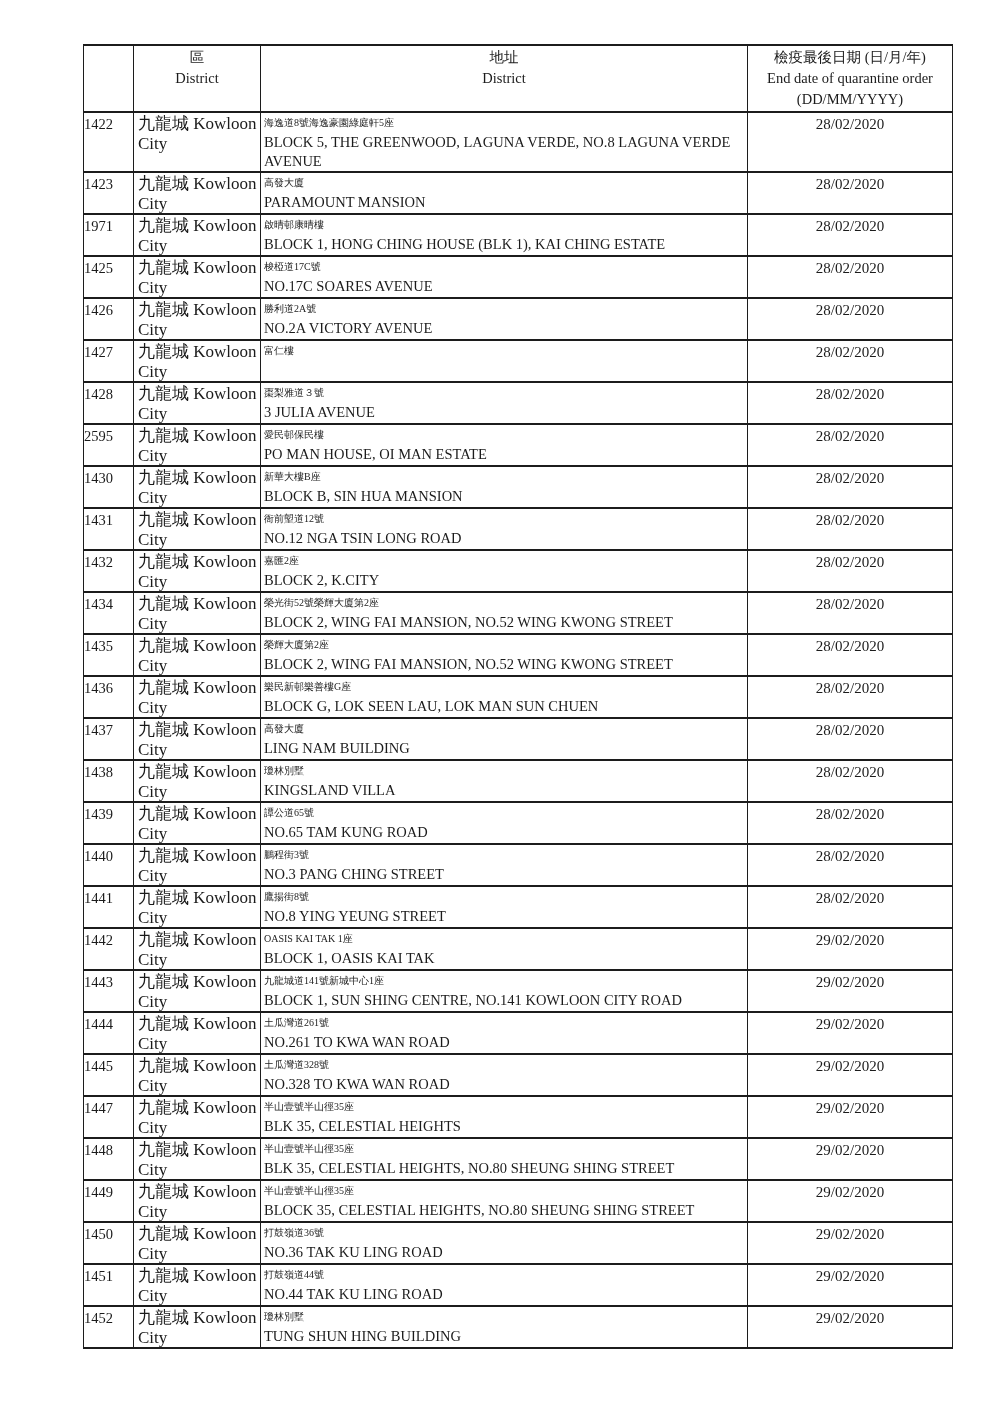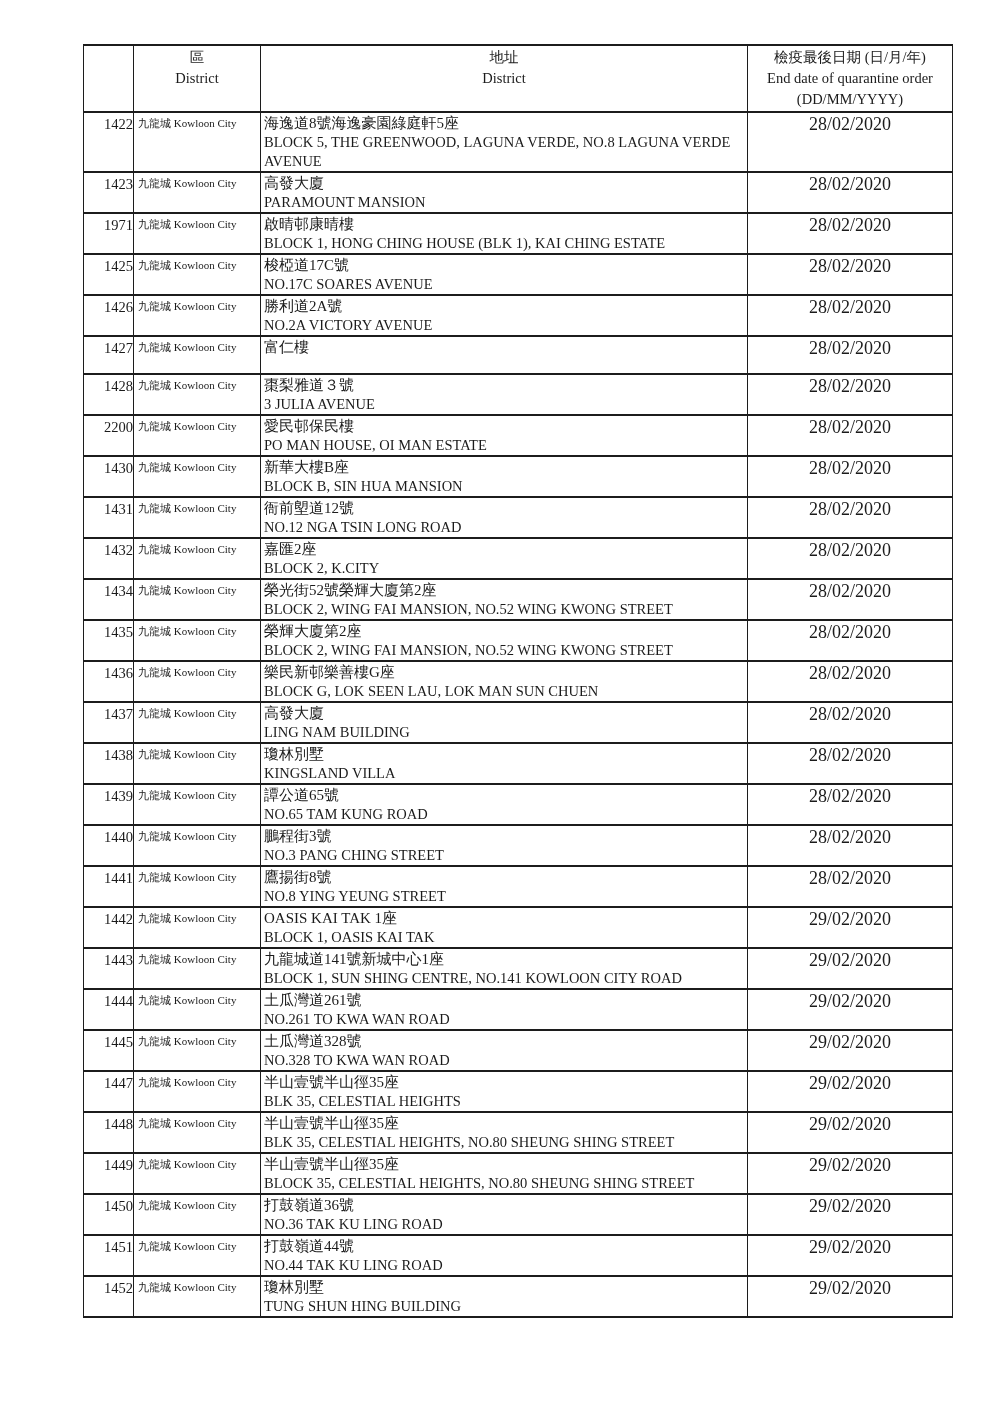--- a/index.html
+++ b/index.html
@@ -44,45 +44,45 @@
     font-size: 14.5px;
     line-height: 21px;
     padding: 1px 4px;
     height: 63px;
   }
   .quarantine-table td {
     height: 35px; 
     padding: 0;
   }
   td.cell-num {
-    text-align: right;
+    text-align: left;
     font-size: 14.5px;
     line-height: 20px;
     padding-top: 1px;
     margin-top: 16px;
   }
   td.cell-district {
-    font-size: 11px;
+    font-size: 17px;
     line-height: 19.5px;
     padding: 1px 2px 0 4px;
   }
   td.cell-address {
     padding: 0 4px 0 3px;
   }
   .addr-zh {
-    font-size: 15px;
+    font-size: 10px;
     line-height: 20px;
   }
   .addr-en {
     font-size: 14.5px;
     line-height: 19px;
   }
   td.cell-date {
     text-align: center;
-    font-size: 18px;
+    font-size: 15px;
     line-height: 20px;
     padding-top: 1px;
   }
   .page-footer {
     position: absolute;
     left: 0;
     top: 1423px;
     width: 1000px;
     text-align: left;
     font-size: 15px;
@@ -178,21 +178,21 @@
         <tr>
     <td class="cell-num">1428</td>
     <td class="cell-district">九龍城 Kowloon City</td>
     <td class="cell-address">
       <div class="addr-zh">棗梨雅道３號</div>
       <div class="addr-en">3 JULIA AVENUE</div>
     </td>
     <td class="cell-date">28/02/2020</td>
   </tr>
         <tr>
-    <td class="cell-num">2200</td>
+    <td class="cell-num">2595</td>
     <td class="cell-district">九龍城 Kowloon City</td>
     <td class="cell-address">
       <div class="addr-zh">愛民邨保民樓</div>
       <div class="addr-en">PO MAN HOUSE, OI MAN ESTATE</div>
     </td>
     <td class="cell-date">28/02/2020</td>
   </tr>
         <tr>
     <td class="cell-num">1430</td>
     <td class="cell-district">九龍城 Kowloon City</td>

